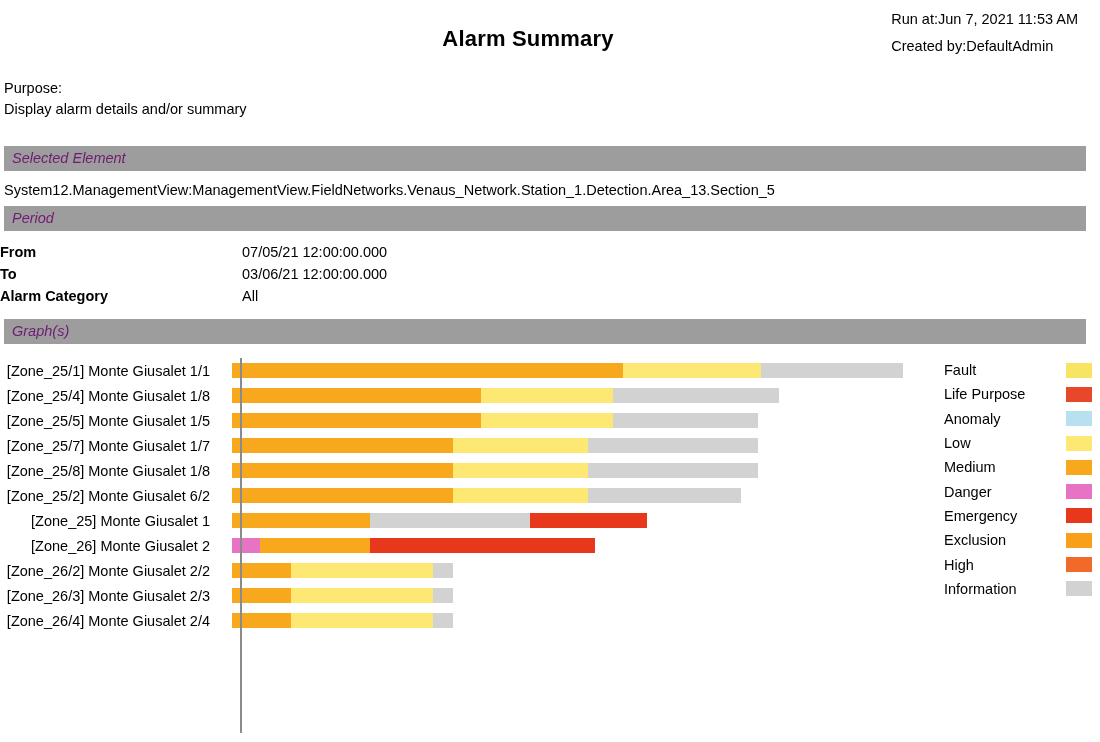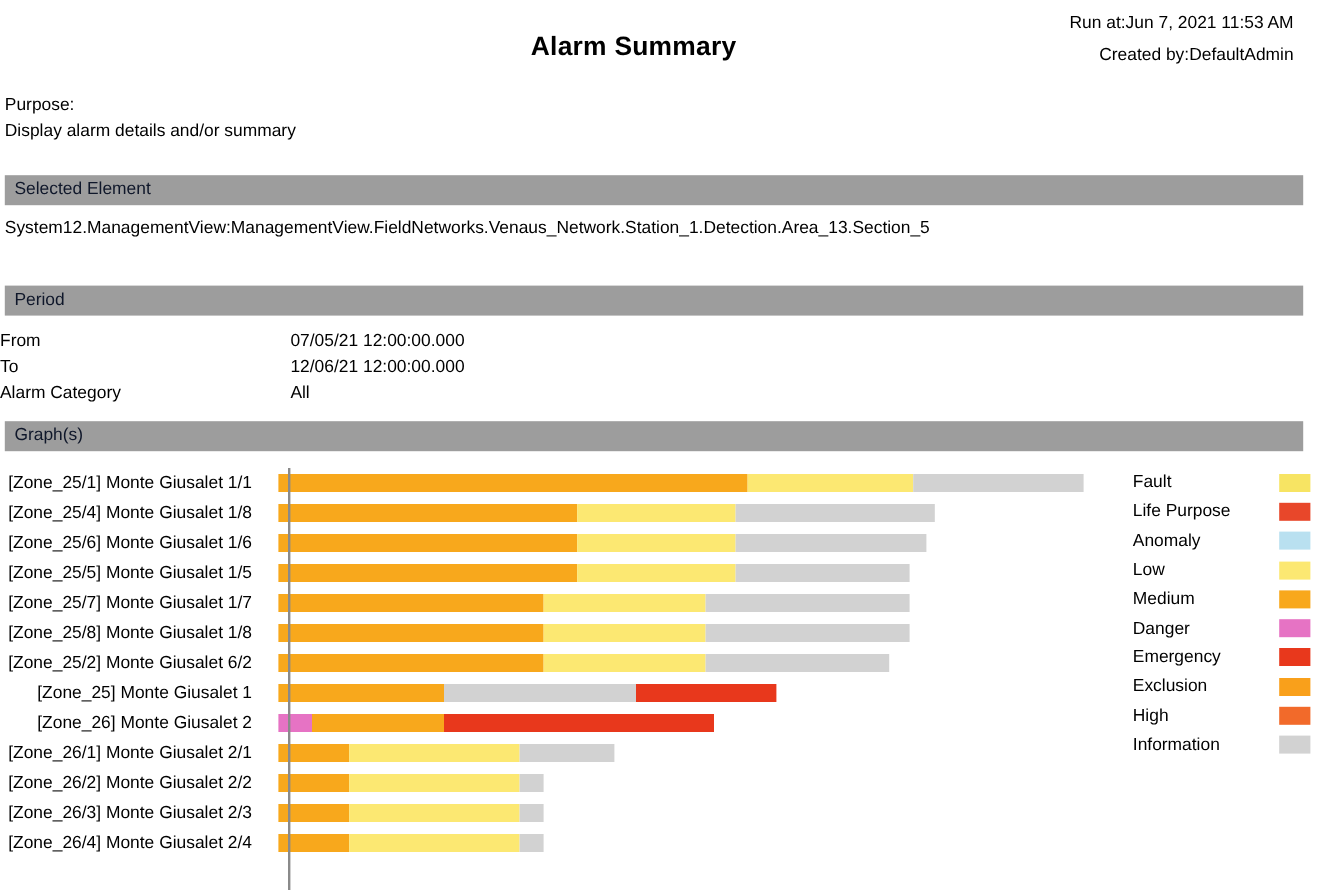--- a/index.html
+++ b/index.html
@@ -28,64 +28,65 @@
     width: 1056px;
     text-align: center;
     font-size: 22px;
     font-weight: bold;
     letter-spacing: .2px;
   }
   .meta {
     position: absolute;
     right: 22px;
     top: 6px;
-    text-align: right;
+    text-align: left;
     font-size: 14.5px;
     line-height: 27px;
   }
 
   
   .purpose {
     margin-top: 16px;
     padding-left: 4px;
     font-size: 14.5px;
     line-height: 21px;
   }
 
   
   .section-bar {
     background: #9d9d9d;
-    color: #0f172a;
+    color: #701a75;
     font-size: 14.5px;
     padding: 4px 0 5px 8px;
     margin: 0 4px 0 4px;
     width: 1082px;
     box-sizing: border-box;
+    font-style: italic;
   }
   .section-bar.sb-selected { margin-top: 26px; }
-  .section-bar.sb-period   { margin-top: 40px; }
+  .section-bar.sb-period   { margin-top: 8px; }
   .section-bar.sb-graphs   { margin-top: 12px; }
 
   .selected-element-value {
     font-size: 14.5px;
     padding: 11px 0 0 4px;
   }
 
   
   .period-table {
     margin-top: 10px;
     padding-left: 4px;
     font-size: 14.5px;
     border-collapse: collapse;
   }
   .period-table td {
     padding: 1px 0;
     line-height: 20px;
   }
-  .period-table td.label { width: 242px; }
+  .period-table td.label { width: 242px; font-weight: bold; }
 
   
   .chart-area {
     position: relative;
     margin-top: 14px;
     height: 330px;
   }
   .bar-rows {
     position: absolute;
     left: 0;
@@ -164,21 +165,21 @@
 
 <div class="section-bar sb-period">Period</div>
 <table class="period-table">
   <tbody>
       <tr>
     <td class="label">From</td>
     <td>07/05/21 12:00:00.000</td>
   </tr>
   <tr>
     <td class="label">To</td>
-    <td>12/06/21 12:00:00.000</td>
+    <td>03/06/21 12:00:00.000</td>
   </tr>
   <tr>
     <td class="label">Alarm Category</td>
     <td>All</td>
   </tr>
 </tbody>
   </table>
 
 <div class="section-bar sb-graphs">Graph(s)</div>
 
@@ -194,28 +195,20 @@
       </div>
       <div class="bar-row">
         <div class="bar-label">[Zone_25/4] Monte Giusalet 1/8</div>
         <div class="bar-track">
           <div class="seg" style="width: 249.12px; background: rgb(248, 168, 28);"></div>
           <div class="seg" style="width: 131.48px; background: rgb(252, 232, 114);"></div>
           <div class="seg" style="width: 166.08px; background: rgb(210, 210, 210);"></div>
         </div>
       </div>
       <div class="bar-row">
-        <div class="bar-label">[Zone_25/6] Monte Giusalet 1/6</div>
-        <div class="bar-track">
-          <div class="seg" style="width: 249.12px; background: rgb(248, 168, 28);"></div>
-          <div class="seg" style="width: 131.48px; background: rgb(252, 232, 114);"></div>
-          <div class="seg" style="width: 159.16px; background: rgb(210, 210, 210);"></div>
-        </div>
-      </div>
-      <div class="bar-row">
         <div class="bar-label">[Zone_25/5] Monte Giusalet 1/5</div>
         <div class="bar-track">
           <div class="seg" style="width: 249.12px; background: rgb(248, 168, 28);"></div>
           <div class="seg" style="width: 131.48px; background: rgb(252, 232, 114);"></div>
           <div class="seg" style="width: 145.32px; background: rgb(210, 210, 210);"></div>
         </div>
       </div>
       <div class="bar-row">
         <div class="bar-label">[Zone_25/7] Monte Giusalet 1/7</div>
         <div class="bar-track">
@@ -250,28 +243,20 @@
       </div>
       <div class="bar-row">
         <div class="bar-label">[Zone_26] Monte Giusalet 2</div>
         <div class="bar-track">
           <div class="seg" style="width: 27.68px; background: rgb(230, 115, 196);"></div>
           <div class="seg" style="width: 110.72px; background: rgb(248, 168, 28);"></div>
           <div class="seg" style="width: 224.9px; background: rgb(232, 56, 28);"></div>
         </div>
       </div>
       <div class="bar-row">
-        <div class="bar-label">[Zone_26/1] Monte Giusalet 2/1</div>
-        <div class="bar-track">
-          <div class="seg" style="width: 58.82px; background: rgb(248, 168, 28);"></div>
-          <div class="seg" style="width: 141.86px; background: rgb(252, 232, 114);"></div>
-          <div class="seg" style="width: 79.58px; background: rgb(210, 210, 210);"></div>
-        </div>
-      </div>
-      <div class="bar-row">
         <div class="bar-label">[Zone_26/2] Monte Giusalet 2/2</div>
         <div class="bar-track">
           <div class="seg" style="width: 58.82px; background: rgb(248, 168, 28);"></div>
           <div class="seg" style="width: 141.86px; background: rgb(252, 232, 114);"></div>
           <div class="seg" style="width: 20.76px; background: rgb(210, 210, 210);"></div>
         </div>
       </div>
       <div class="bar-row">
         <div class="bar-label">[Zone_26/3] Monte Giusalet 2/3</div>
         <div class="bar-track">

